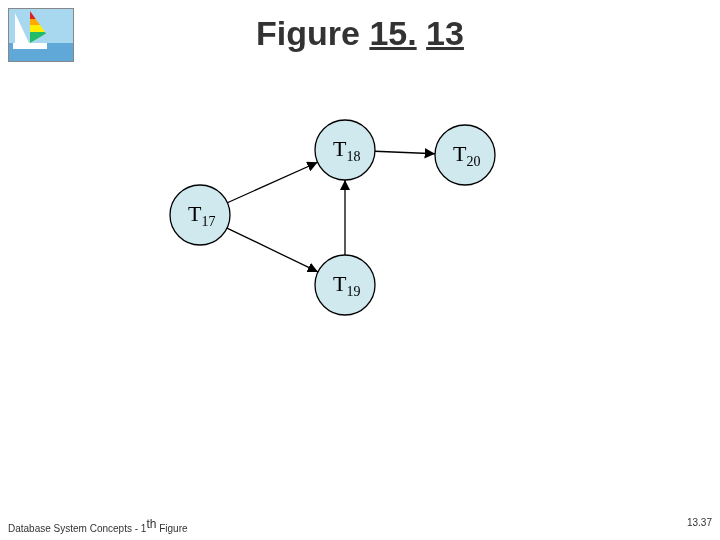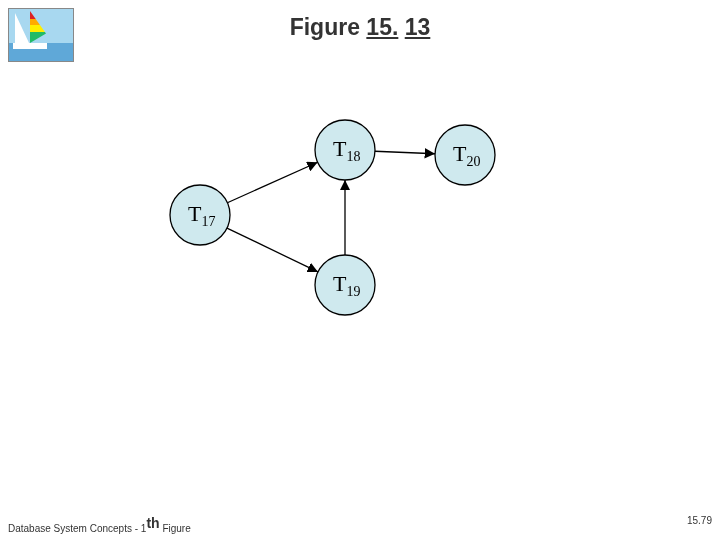--- a/index.html
+++ b/index.html
@@ -11,21 +11,21 @@
     font-family: Arial, Helvetica, sans-serif;
     position: relative;
     overflow: hidden;
   }
   .title {
     position: absolute;
     top: 14px;
     left: 0;
     right: 0;
     text-align: center;
-    font-size: 23px;
+    font-size: 34px;
     font-weight: bold;
     color: #333;
   }
   .title .u1 { text-decoration: underline; }
   .title .u2 { text-decoration: underline; }
   .logo {
     position: absolute;
     top: 8px;
     left: 8px;
     width: 64px;
@@ -65,21 +65,21 @@
   .footer {
     position: absolute;
     bottom: 6px;
     left: 8px;
     right: 8px;
     display: flex;
     justify-content: space-between;
     font-size: 10px;
     color: #333;
   }
-  .footer .left sup { vertical-align: super; font-size: 14px; font-weight: bold; }
+  .footer .left sup { vertical-align: super; font-size: 12px; }
   svg text.label { font-family: 'Times New Roman', Times, serif; }
 </style>
 </head>
 <body>
 
 <div class="logo">
   <div class="sail1"></div>
   <div class="sail2"></div>
   <div class="hull"></div>
 </div>
@@ -111,14 +111,14 @@
         <circle cx="335" cy="65" r="30" fill="#cfe9ee" stroke="#000" stroke-width="1.3"></circle>
         <text x="323" y="71" class="label" font-size="22" fill="#000"><tspan>T</tspan><tspan font-size="14" dy="5">20</tspan></text>
       </g>
   </svg>
 </div>
 
 <div class="footer">
   <div class="left">
     <span>Database System Concepts - 1</span><sup>th</sup><span> Figure</span>
   </div>
-  <div class="center">15.79</div>
+  <div class="center">13.37</div>
 </div>
 
 </body></html>

